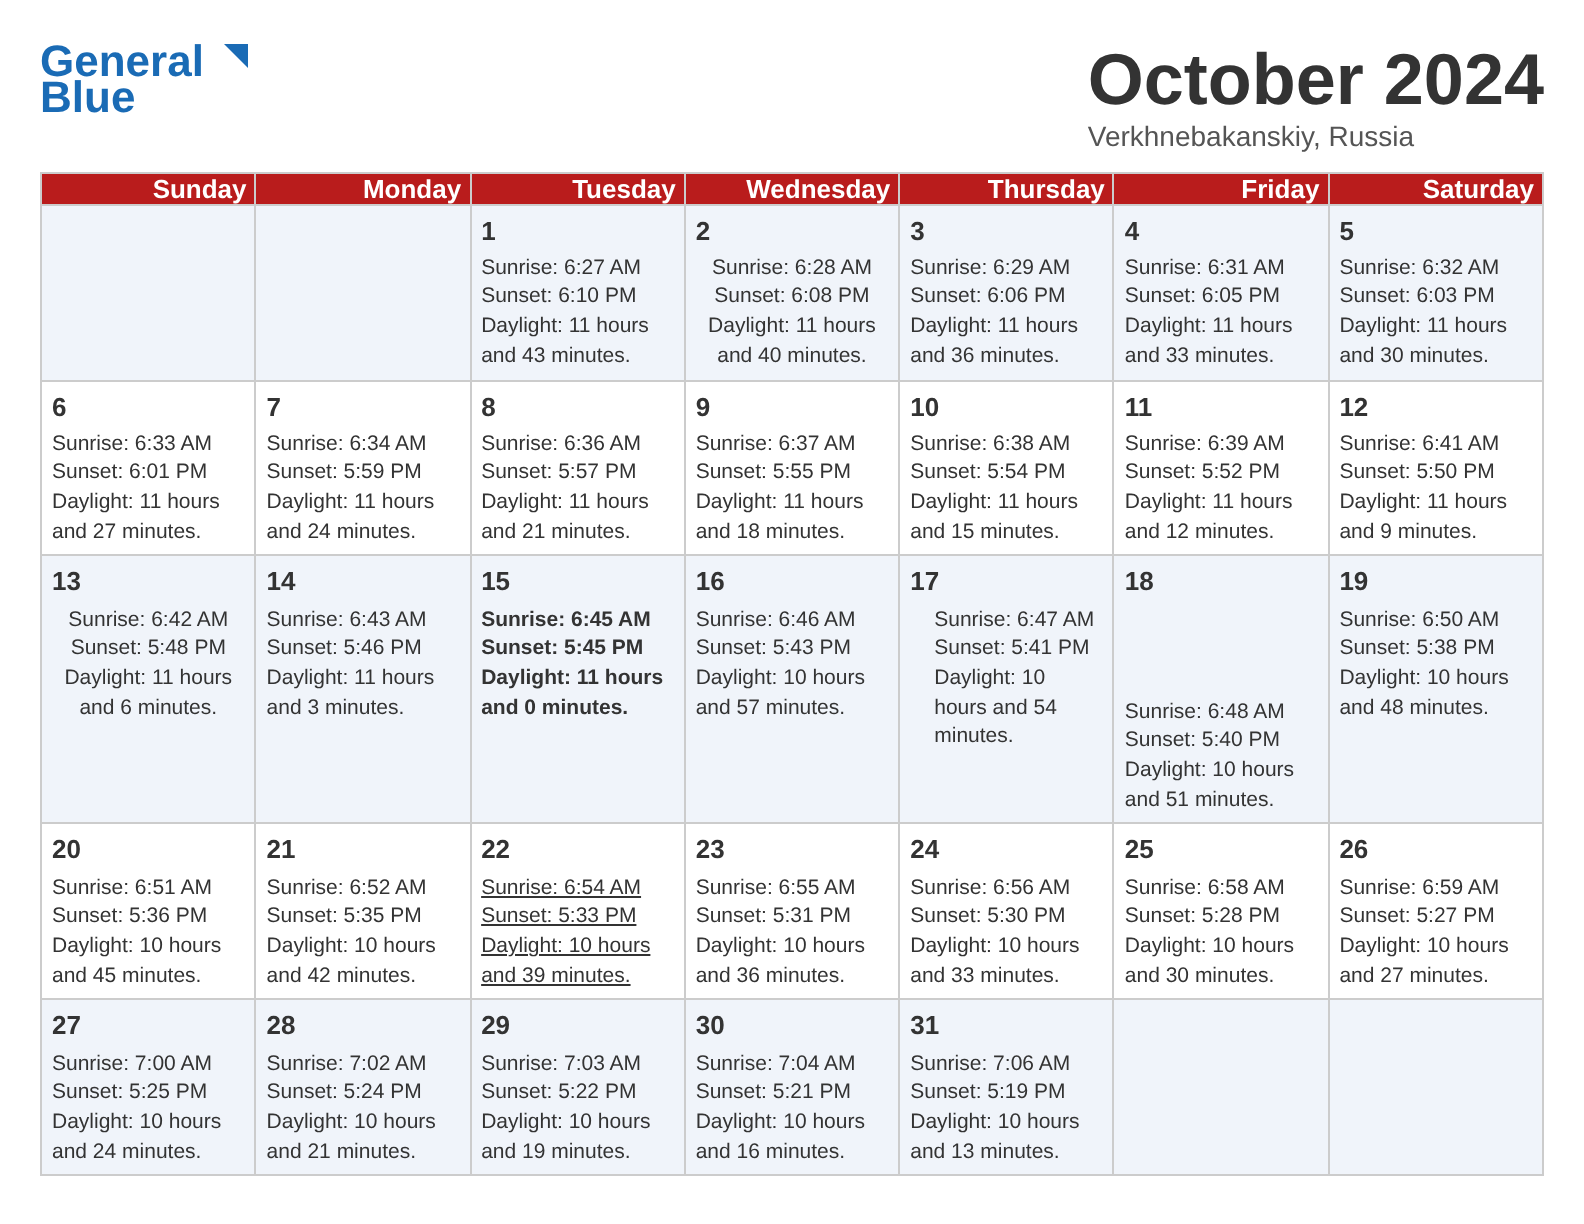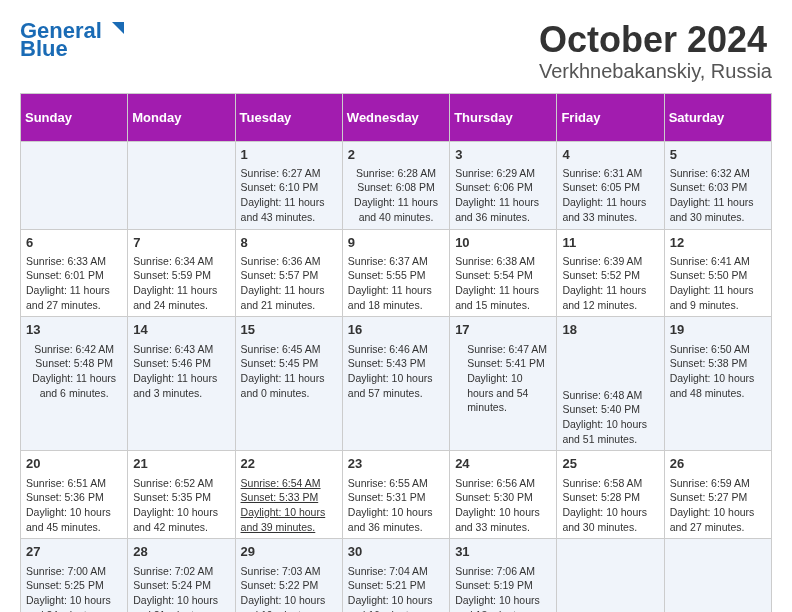--- a/index.html
+++ b/index.html
@@ -32,34 +32,34 @@
     .title-block {
       text-align: left;
     }
     .title-block h1 {
       font-size: 36px;
       font-weight: bold;
       color: #333;
       line-height: 1.1;
     }
     .title-block h2 {
-      font-size: 20px;
+      font-size: 14px;
       font-weight: normal;
       color: #555;
     }
     .calendar {
       width: 100%;
       border-collapse: collapse;
       font-size: 11px;
     }
     .calendar thead tr th {
-      background-color: #a21caf;
+      background-color: #b91c1c;
       color: #fff;
-      padding: 16px 4px;
-      text-align: left;
+      padding: 0 4px;
+      text-align: right;
       font-size: 13px;
       font-weight: bold;
       border: 1px solid #ccc;
     }
     .calendar tbody tr td {
       border: 1px solid #ccc;
       vertical-align: top;
       padding: 4px 5px;
       min-height: 80px;
       width: 107px;
@@ -208,21 +208,21 @@
 Daylight: 11 hours and 6 minutes.</div>
         </td>
         <td>
           <span class="day-number">14</span>
           <div class="day-info" style="white-space: pre-line;">Sunrise: 6:43 AM
 Sunset: 5:46 PM
 Daylight: 11 hours and 3 minutes.</div>
         </td>
         <td>
           <span class="day-number">15</span>
-          <div class="day-info" style="white-space: pre-line;">Sunrise: 6:45 AM
+          <div class="day-info" style="white-space: pre-line; font-weight: bold;">Sunrise: 6:45 AM
 Sunset: 5:45 PM
 Daylight: 11 hours and 0 minutes.</div>
         </td>
         <td>
           <span class="day-number">16</span>
           <div class="day-info" style="white-space: pre-line;">Sunrise: 6:46 AM
 Sunset: 5:43 PM
 Daylight: 10 hours and 57 minutes.</div>
         </td>
         <td>

